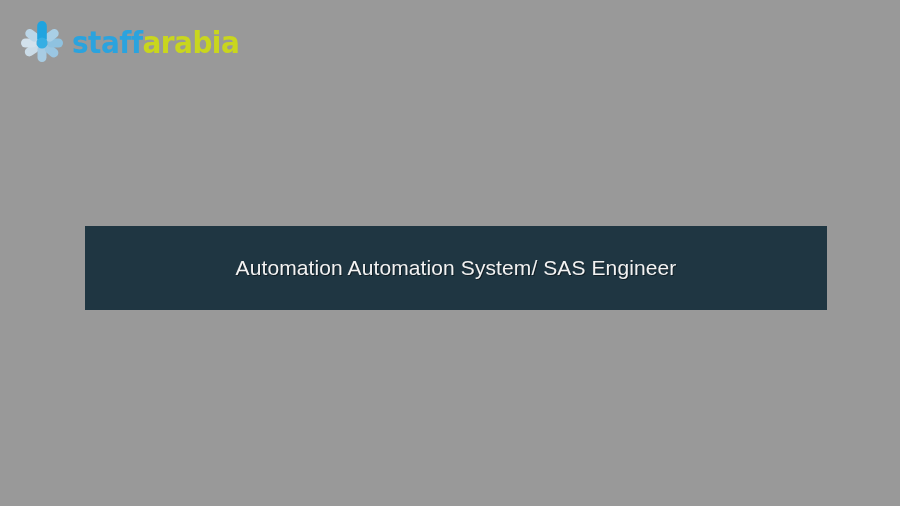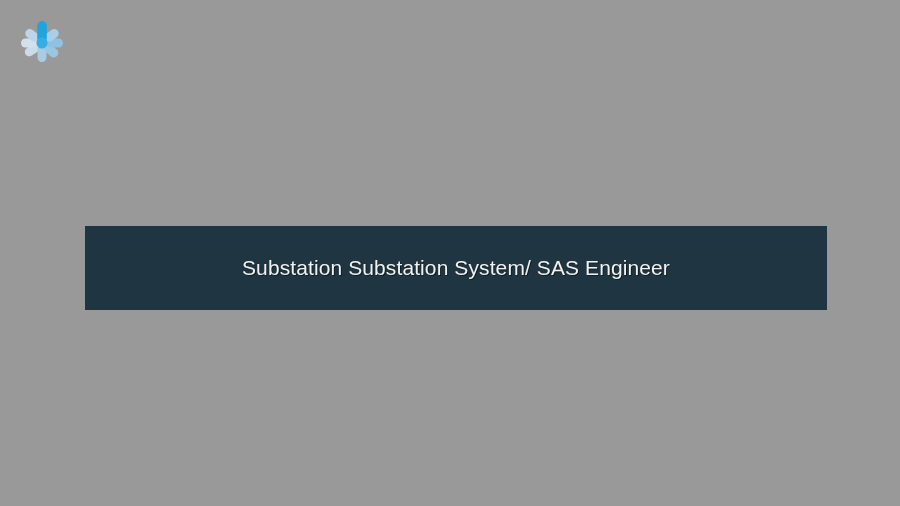--- a/index.html
+++ b/index.html
@@ -116,20 +116,24 @@
         <rect x="5" y="-4.5" width="16" height="9" rx="4.5" fill="#8FC2E0"></rect>
 
         <rect x="5" y="-4.5" width="15" height="9" rx="4.5" fill="#A9CFE6" transform="rotate(-38)"></rect>
 
         <rect x="-4.8" y="-22" width="9.6" height="22" rx="4.8" fill="#1FA4E0"></rect>
 
         <circle cx="0" cy="0" r="5.5" fill="#35AEE4"></circle>
       </g>
     </svg>
 
+    <div id="logo-wordmark">
+      <span class="word" id="word-staff">STAFF</span>
+      <span class="word" id="word-arabia">arabia</span>
+    </div>
 
   </div>
 
   <div id="title-banner">
-    <div id="title-text">Substation Substation System/ SAS Engineer</div>
+    <div id="title-text">Automation Automation System/ SAS Engineer</div>
   </div>
 
 </div>
 
 </body></html>

